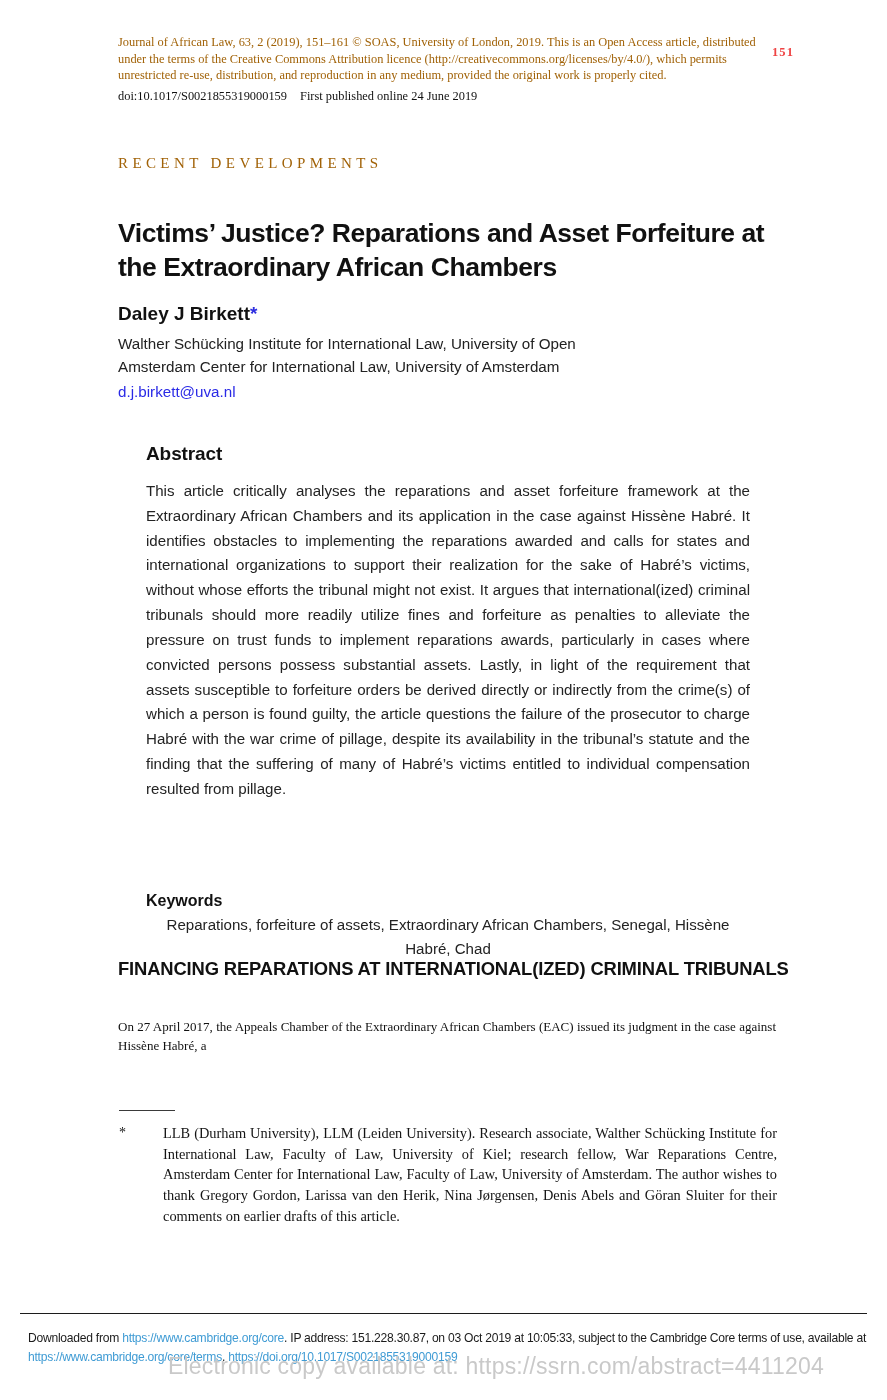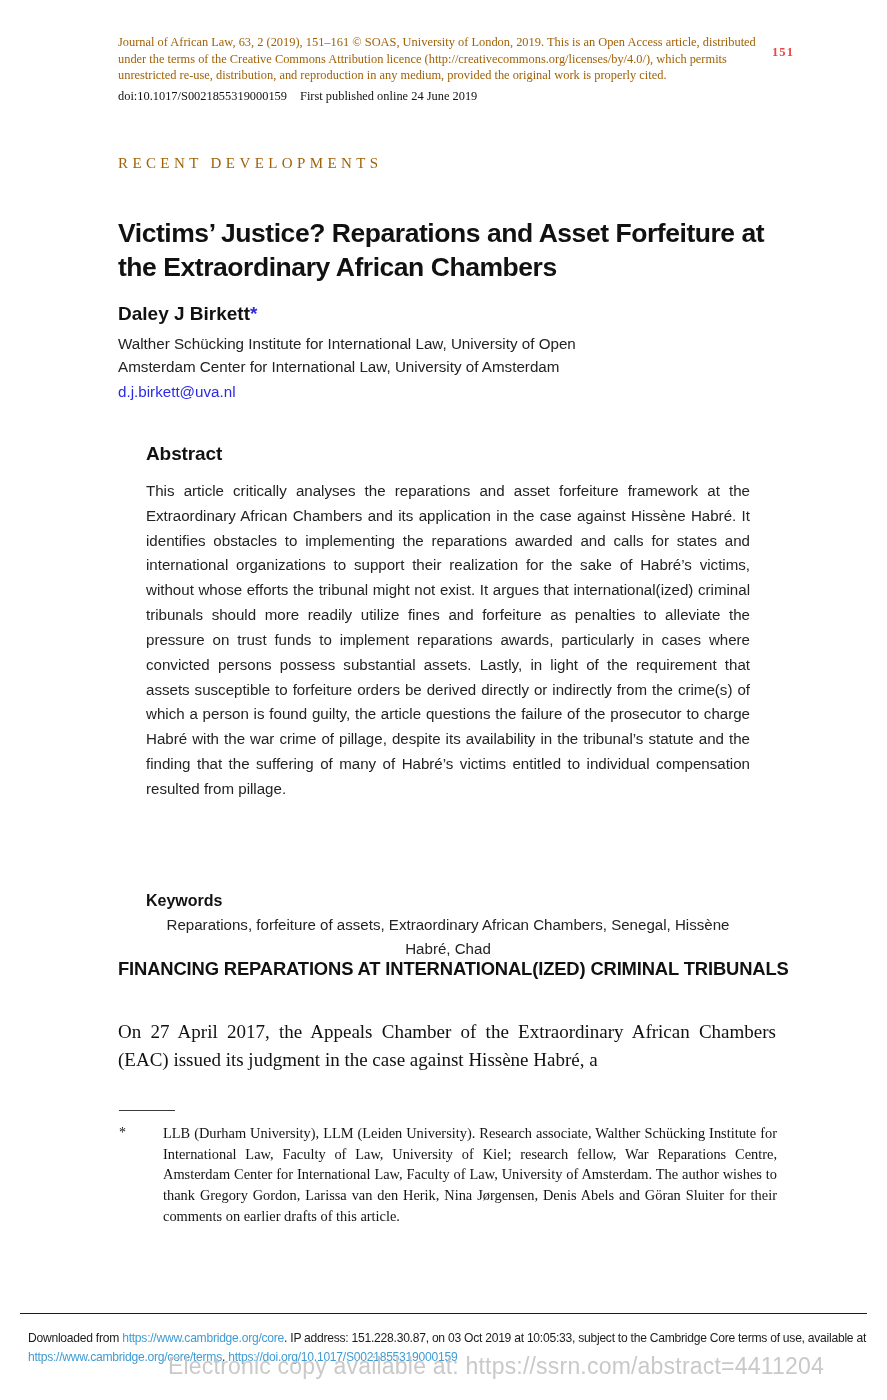--- a/index.html
+++ b/index.html
@@ -176,21 +176,21 @@
     color: #111111;
     margin: 0;
     letter-spacing: -0.15px;
   }
   .body-paragraph {
     position: absolute;
     left: 118px;
     top: 1018px;
     width: 658px;
     font-family: "Liberation Serif", serif;
-    font-size: 19px;
+    font-size: 13px;
     line-height: 1.45;
     color: #111111;
     text-align: justify;
     text-justify: inter-word;
     margin: 0;
   }
 
   
   .footnote-rule {
     position: absolute;

